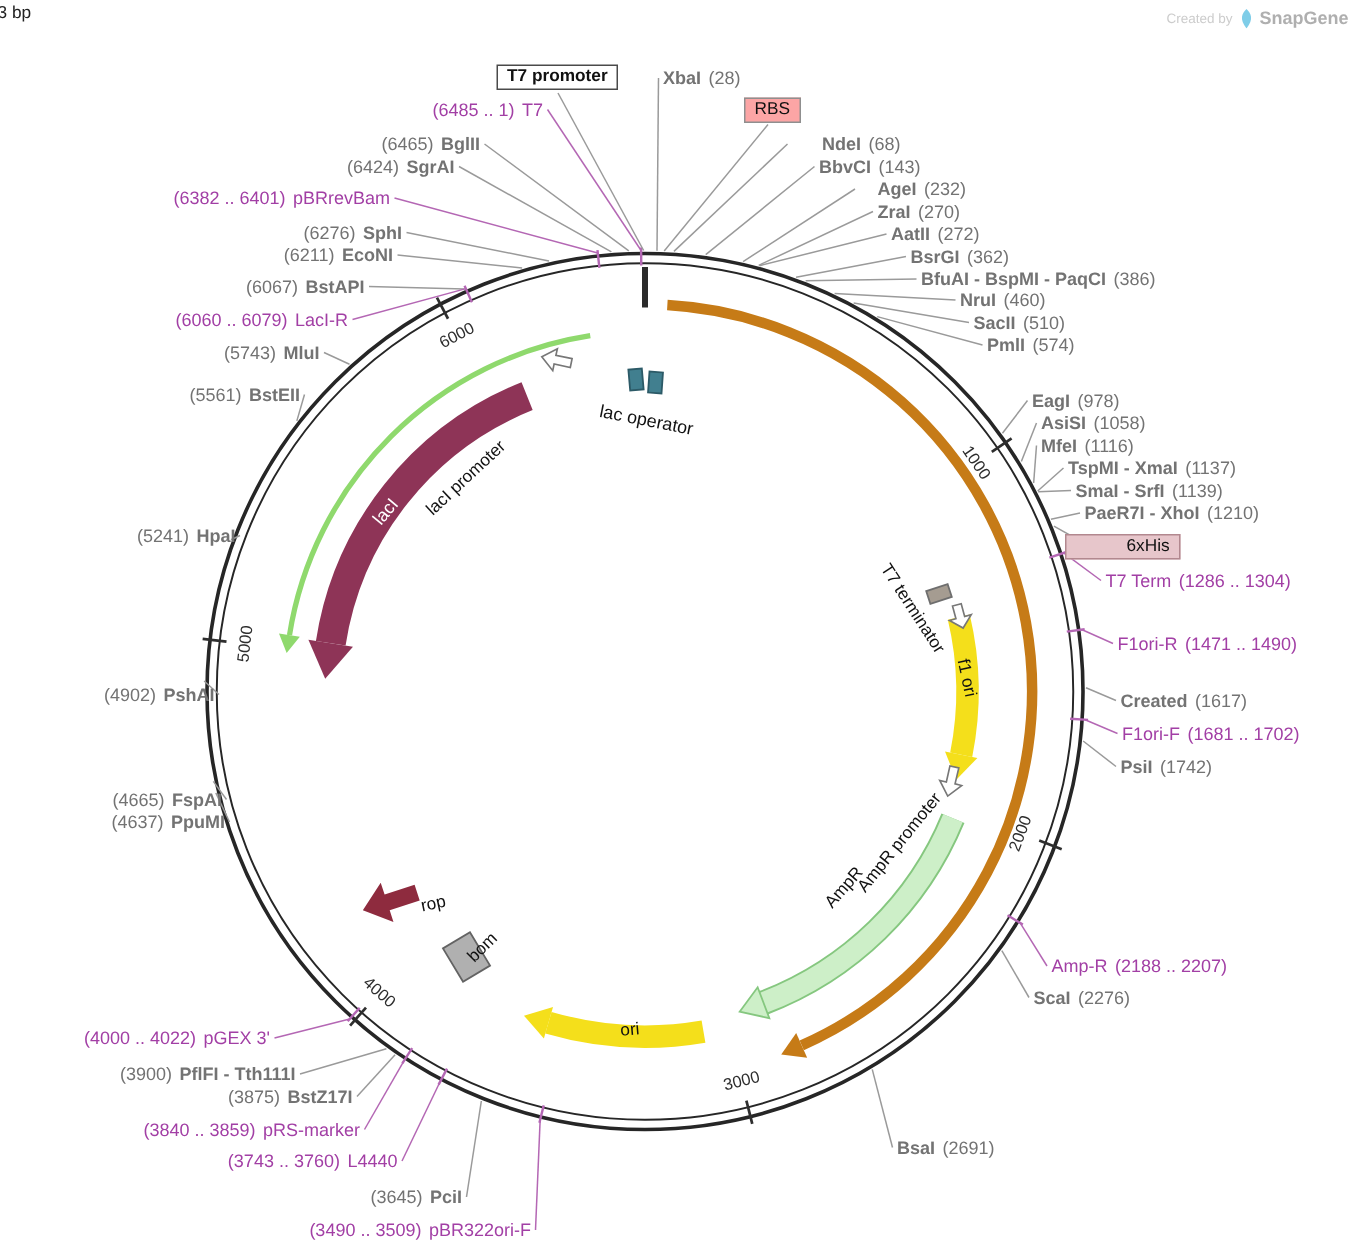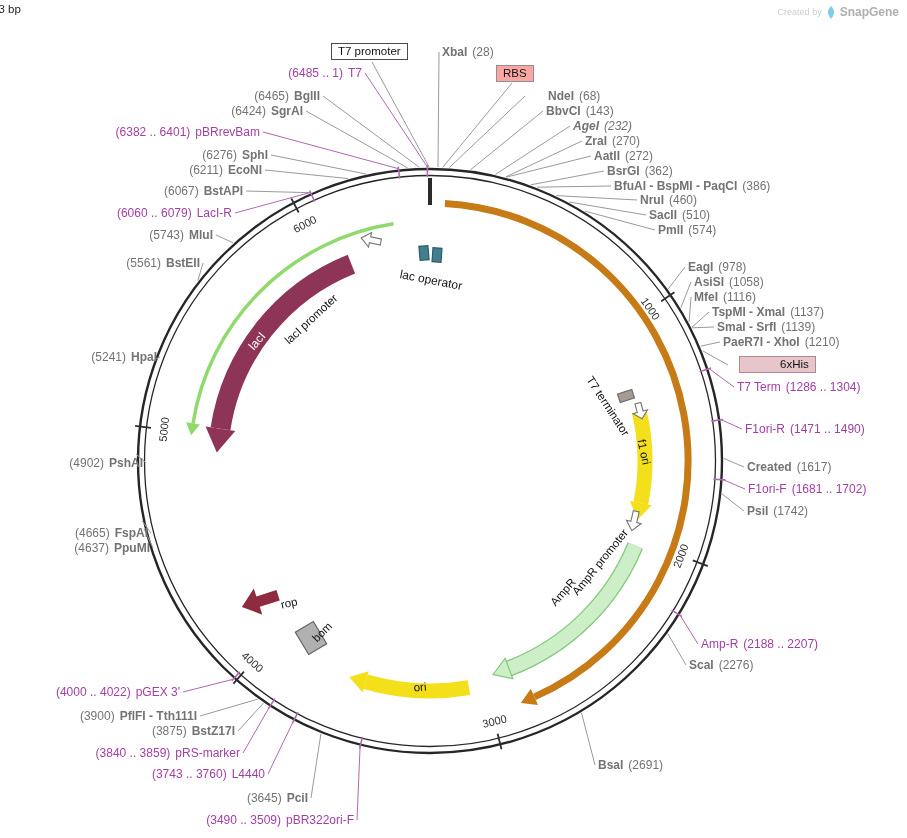--- a/index.html
+++ b/index.html
@@ -149,21 +149,21 @@
       <div class="map-label enzyme left" style="right: 750px; top: 357px;"><span class="pos">(5241)</span><span class="gap"></span><b>HpaI</b></div>
       <div class="map-label enzyme left" style="right: 764px; top: 463px;"><span class="pos">(4902)</span><span class="gap"></span><b>PshAI</b></div>
       <div class="map-label enzyme left" style="right: 759px; top: 533px;"><span class="pos">(4665)</span><span class="gap"></span><b>FspAI</b></div>
       <div class="map-label enzyme left" style="right: 757px; top: 548px;"><span class="pos">(4637)</span><span class="gap"></span><b>PpuMI</b></div>
       <div class="map-label enzyme left" style="right: 710px; top: 716px;"><span class="pos">(3900)</span><span class="gap"></span><b>PflFI - Tth111I</b></div>
       <div class="map-label enzyme left" style="right: 672px; top: 731px;"><span class="pos">(3875)</span><span class="gap"></span><b>BstZ17I</b></div>
       <div class="map-label enzyme left" style="right: 599px; top: 798px;"><span class="pos">(3645)</span><span class="gap"></span><b>PciI</b></div>
       <div class="map-label enzyme right" style="left: 442px; top: 52px;"><b>XbaI</b><span class="gap"></span><span class="pos">(28)</span></div>
       <div class="map-label enzyme right" style="left: 528px; top: 96px; margin-left: 20px;"><b>NdeI</b><span class="gap"></span><span class="pos">(68)</span></div>
       <div class="map-label enzyme right" style="left: 546px; top: 111px;"><b>BbvCI</b><span class="gap"></span><span class="pos">(143)</span></div>
-      <div class="map-label enzyme right" style="left: 573px; top: 126px; font-style: italic;"><b>AgeI</b><span class="gap"></span><span class="pos">(232)</span></div>
+      <div class="map-label enzyme right" style="left: 585px; top: 126px;"><b>AgeI</b><span class="gap"></span><span class="pos">(232)</span></div>
       <div class="map-label enzyme right" style="left: 585px; top: 141px;"><b>ZraI</b><span class="gap"></span><span class="pos">(270)</span></div>
       <div class="map-label enzyme right" style="left: 594px; top: 156px;"><b>AatII</b><span class="gap"></span><span class="pos">(272)</span></div>
       <div class="map-label enzyme right" style="left: 607px; top: 171px;"><b>BsrGI</b><span class="gap"></span><span class="pos">(362)</span></div>
       <div class="map-label enzyme right" style="left: 614px; top: 186px;"><b>BfuAI - BspMI - PaqCI</b><span class="gap"></span><span class="pos">(386)</span></div>
       <div class="map-label enzyme right" style="left: 640px; top: 200px;"><b>NruI</b><span class="gap"></span><span class="pos">(460)</span></div>
       <div class="map-label enzyme right" style="left: 649px; top: 215px;"><b>SacII</b><span class="gap"></span><span class="pos">(510)</span></div>
       <div class="map-label enzyme right" style="left: 658px; top: 230px;"><b>PmlI</b><span class="gap"></span><span class="pos">(574)</span></div>
       <div class="map-label enzyme right" style="left: 688px; top: 267px;"><b>EagI</b><span class="gap"></span><span class="pos">(978)</span></div>
       <div class="map-label enzyme right" style="left: 694px; top: 282px;"><b>AsiSI</b><span class="gap"></span><span class="pos">(1058)</span></div>
       <div class="map-label enzyme right" style="left: 694px; top: 297px;"><b>MfeI</b><span class="gap"></span><span class="pos">(1116)</span></div>
@@ -180,23 +180,23 @@
       <div class="map-label primer left" style="right: 727px; top: 692px;"><span class="pos">(4000 .. 4022)</span><span class="gap"></span><span>pGEX 3'</span></div>
       <div class="map-label primer left" style="right: 667px; top: 753px;"><span class="pos">(3840 .. 3859)</span><span class="gap"></span><span>pRS-marker</span></div>
       <div class="map-label primer left" style="right: 642px; top: 774px;"><span class="pos">(3743 .. 3760)</span><span class="gap"></span><span>L4440</span></div>
       <div class="map-label primer left" style="right: 553px; top: 820px;"><span class="pos">(3490 .. 3509)</span><span class="gap"></span><span>pBR322ori-F</span></div>
       <div class="map-label primer right" style="left: 737px; top: 387px;"><span>T7 Term</span><span class="gap"></span><span class="pos">(1286 .. 1304)</span></div>
       <div class="map-label primer right" style="left: 745px; top: 429px;"><span>F1ori-R</span><span class="gap"></span><span class="pos">(1471 .. 1490)</span></div>
       <div class="map-label primer right" style="left: 748px; top: 489px;"><span>F1ori-F</span><span class="gap"></span><span class="pos">(1681 .. 1702)</span></div>
       <div class="map-label primer right" style="left: 701px; top: 644px;"><span>Amp-R</span><span class="gap"></span><span class="pos">(2188 .. 2207)</span></div>
     </div>
 
-  <div class="boxed" id="box-t7prom" style="left: 331px; top: 43px;">T7 promoter</div>
+  <div class="boxed" id="box-t7prom" style="left: 331px; top: 43px; font-weight: bold;">T7 promoter</div>
   <div class="boxed gray" id="box-rbs" style="left: 496px; top: 65px;">RBS</div>
-  <div class="boxed pink" id="box-6xhis" style="left: 739px; top: 356px; padding-left: 40px;">6xHis</div>
+  <div class="boxed pink" id="box-6xhis" style="left: 710px; top: 356px; padding-left: 40px;">6xHis</div>
 
   <div id="center-label">
     <div id="plasmid-name">pEE010</div>
     <div id="plasmid-size">6503 bp</div>
   </div>
 
   <div id="watermark">
     <span class="created">Created by</span>
     <svg width="10" height="13" viewBox="0 0 10 13">
       <path d="M5 0 C8 3 10 6.5 5 13 C0 6.5 2 3 5 0 Z" fill="#7FCDE8"></path>

